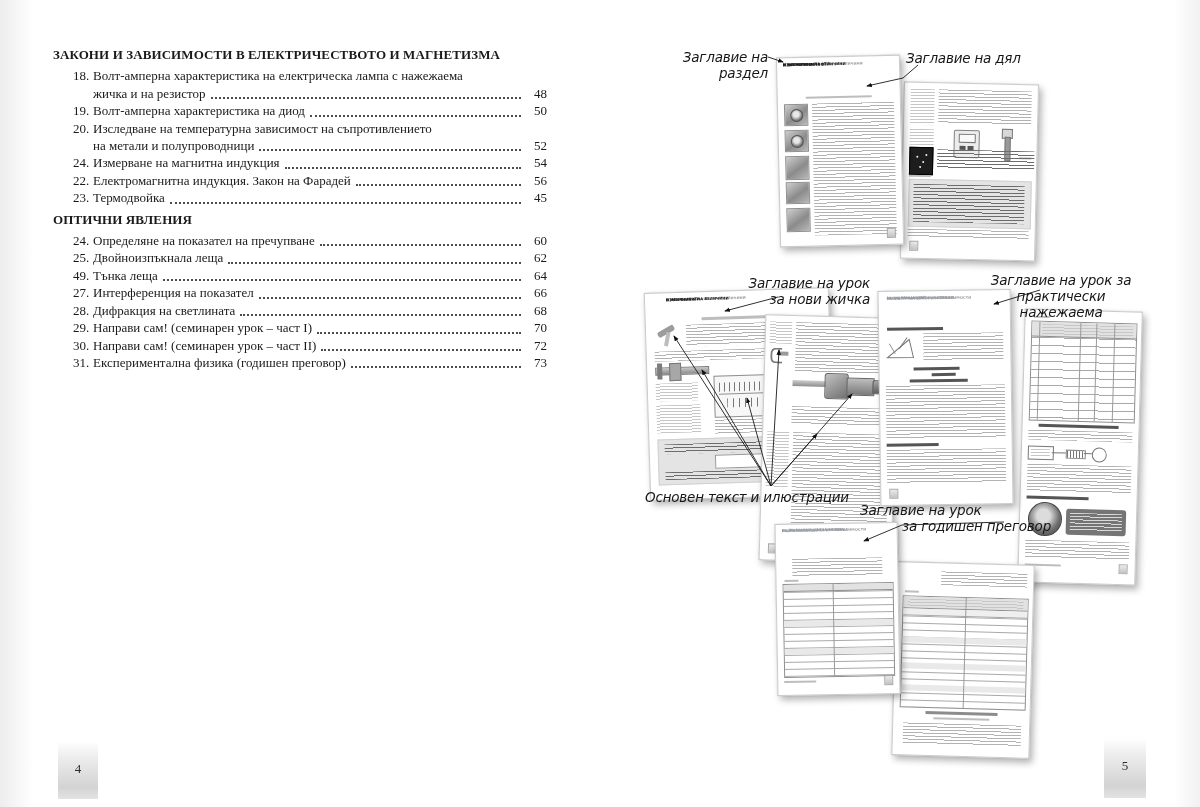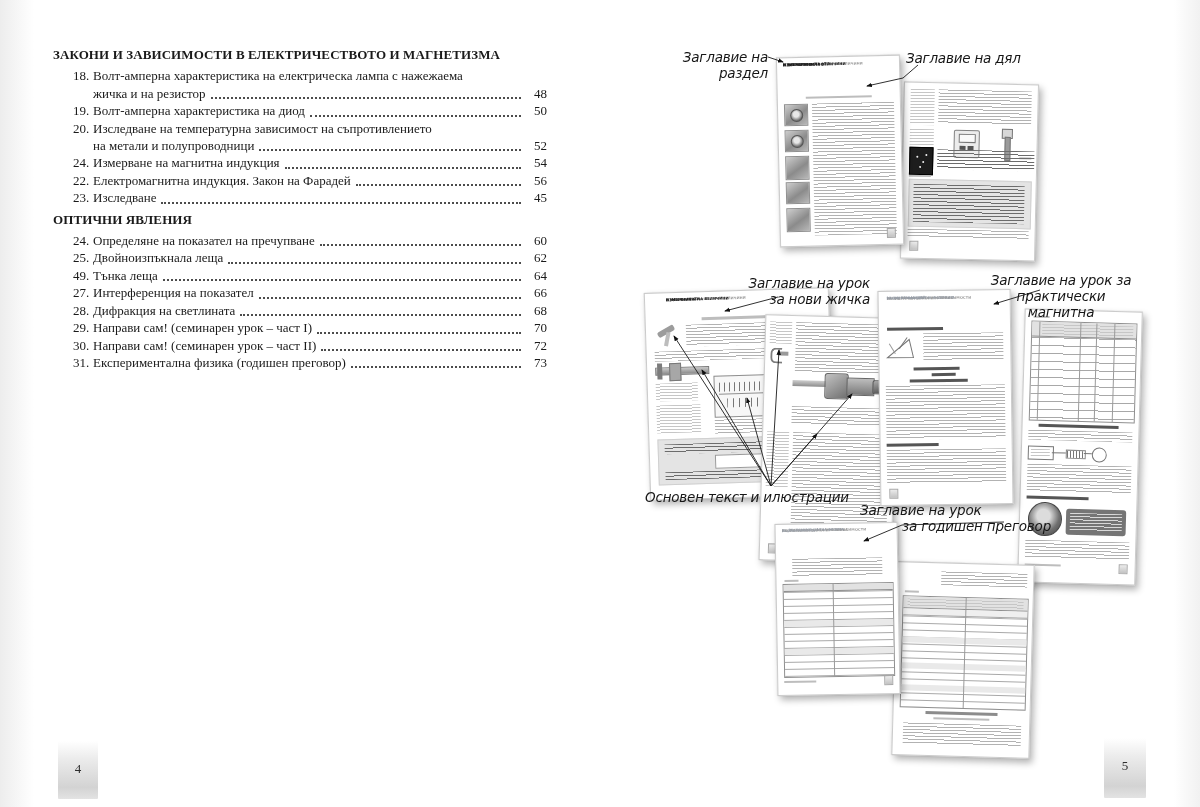--- a/index.html
+++ b/index.html
@@ -118,21 +118,21 @@
       <span class="pg">54</span>
     </div>
     <div class="toc-line">
       <span class="toc-num">22.</span>
       <span class="toc-text">Електромагнитна индукция. Закон на Фарадей</span>
       <span class="dots"></span>
       <span class="pg">56</span>
     </div>
     <div class="toc-line">
       <span class="toc-num">23.</span>
-      <span class="toc-text">Изследване</span>
+      <span class="toc-text">Термодвойка</span>
       <span class="dots"></span>
       <span class="pg">45</span>
     </div>
     <div class="toc-sec">ОПТИЧНИ ЯВЛЕНИЯ</div>
     <div class="toc-line">
       <span class="toc-num">24.</span>
       <span class="toc-text">Определяне на показател на пречупване</span>
       <span class="dots"></span>
       <span class="pg">60</span>
     </div>
@@ -418,19 +418,19 @@
 </svg>
 
 <div class="lab" style="left:648px;top:49px;width:120px;text-align:right;">Заглавие на раздел</div>
 <div class="lab" style="left:906px;top:50px;">Заглавие на дял</div>
 <div class="lab" style="left:718px;top:275px;width:152px;text-align:right;">
   <div>Заглавие на урок</div>
   <div>за нови жичка</div>
 </div>
 <div class="lab" style="left:975px;top:272px;width:172px;text-align:center;">
   <div>Заглавие на урок за практически</div>
-  <div>магнитна</div>
+  <div>нажежаема</div>
 </div>
 <div class="lab" style="left:645px;top:489px;">Основен текст и илюстрации</div>
 <div class="lab" style="left:860px;top:502px;">
   <div>Заглавие на урок</div>
   <div style="margin-left:42px;">за годишен преговор</div>
 </div>
 
 </body></html>

